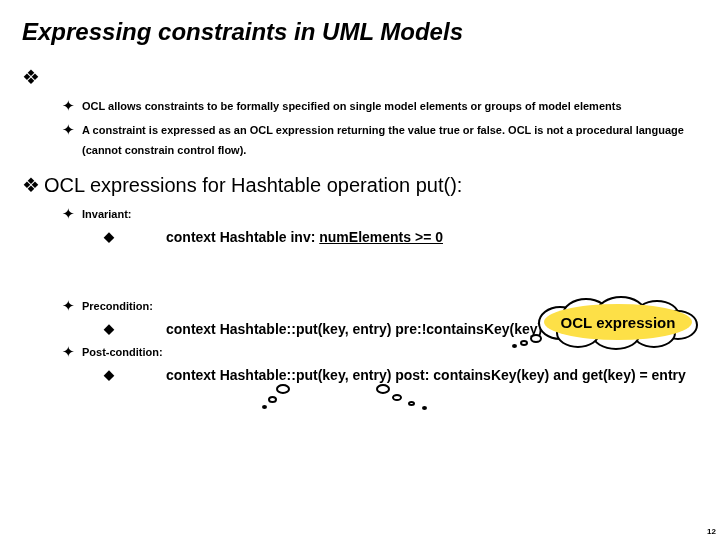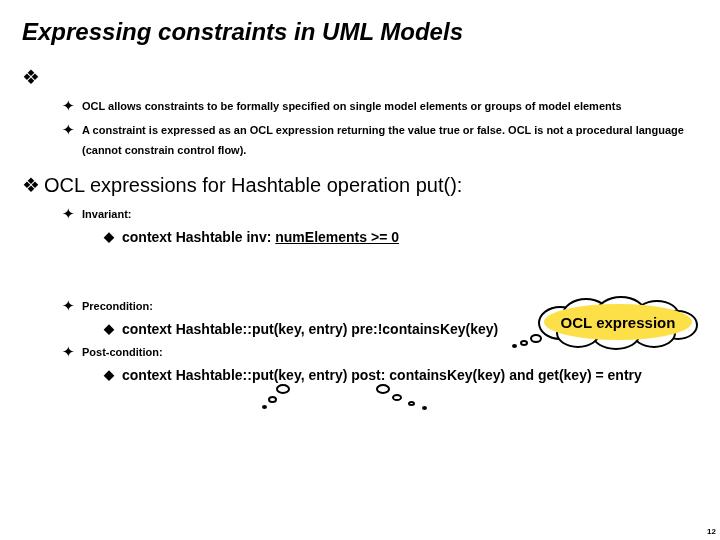--- a/index.html
+++ b/index.html
@@ -57,20 +57,21 @@
     font-size: 13px;
     line-height: 18px;
     width: 18px;
     flex-shrink: 0;
     font-weight: bold;
   }
   .lvl3 .text {
     font-size: 14px;
     font-weight: bold;
     line-height: 18px;
+    margin-left: 44px;
   }
   .underline { text-decoration: underline; }
   .callout-wrap {
     position: absolute;
     left: 226px;
     top: 334px;
     width: 200px;
     height: 68px;
   }
   .callout {

